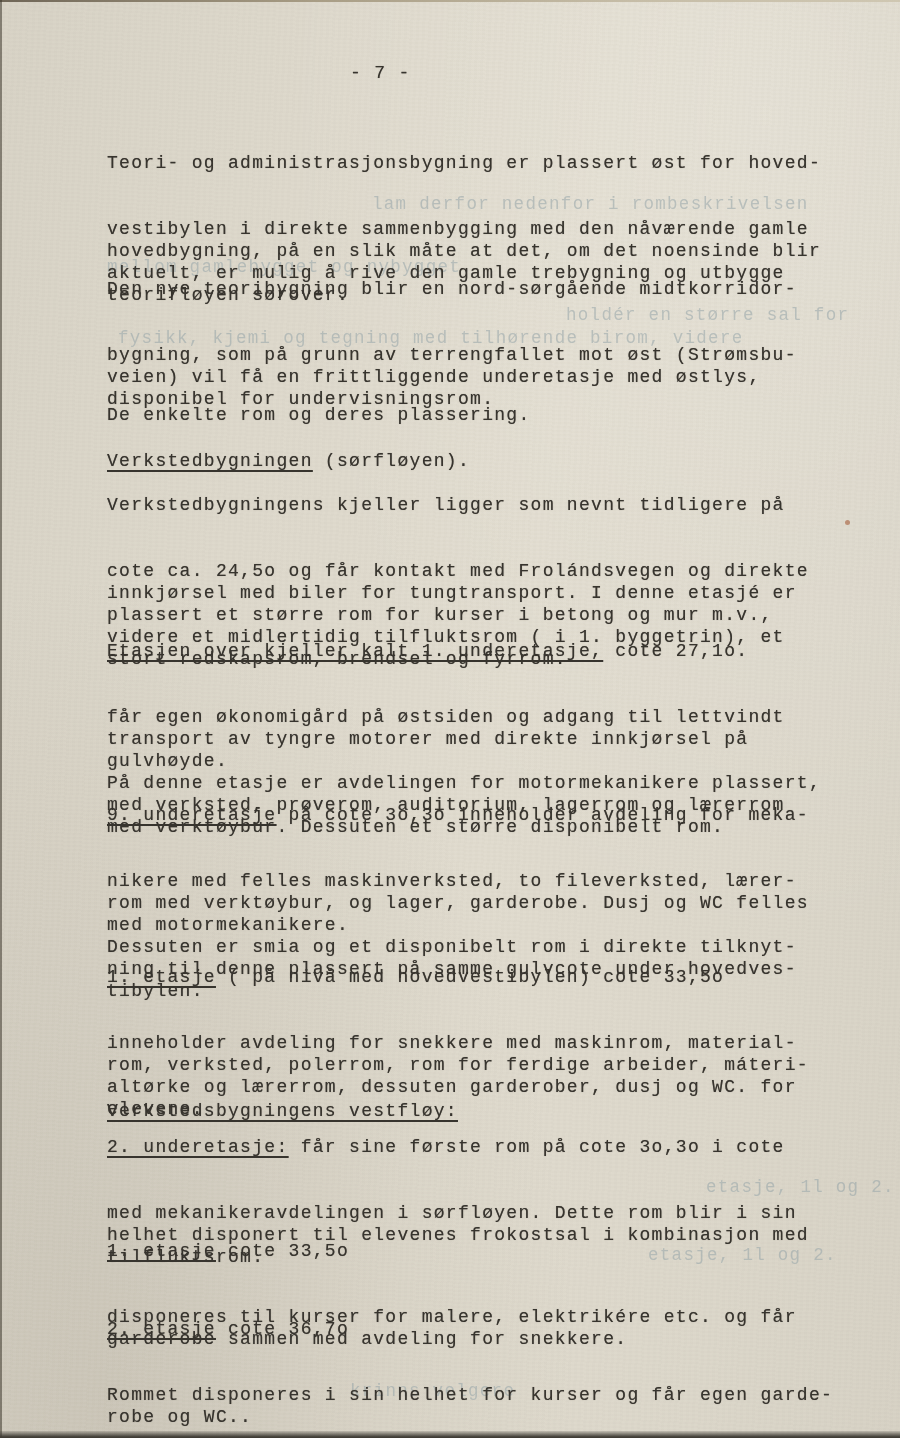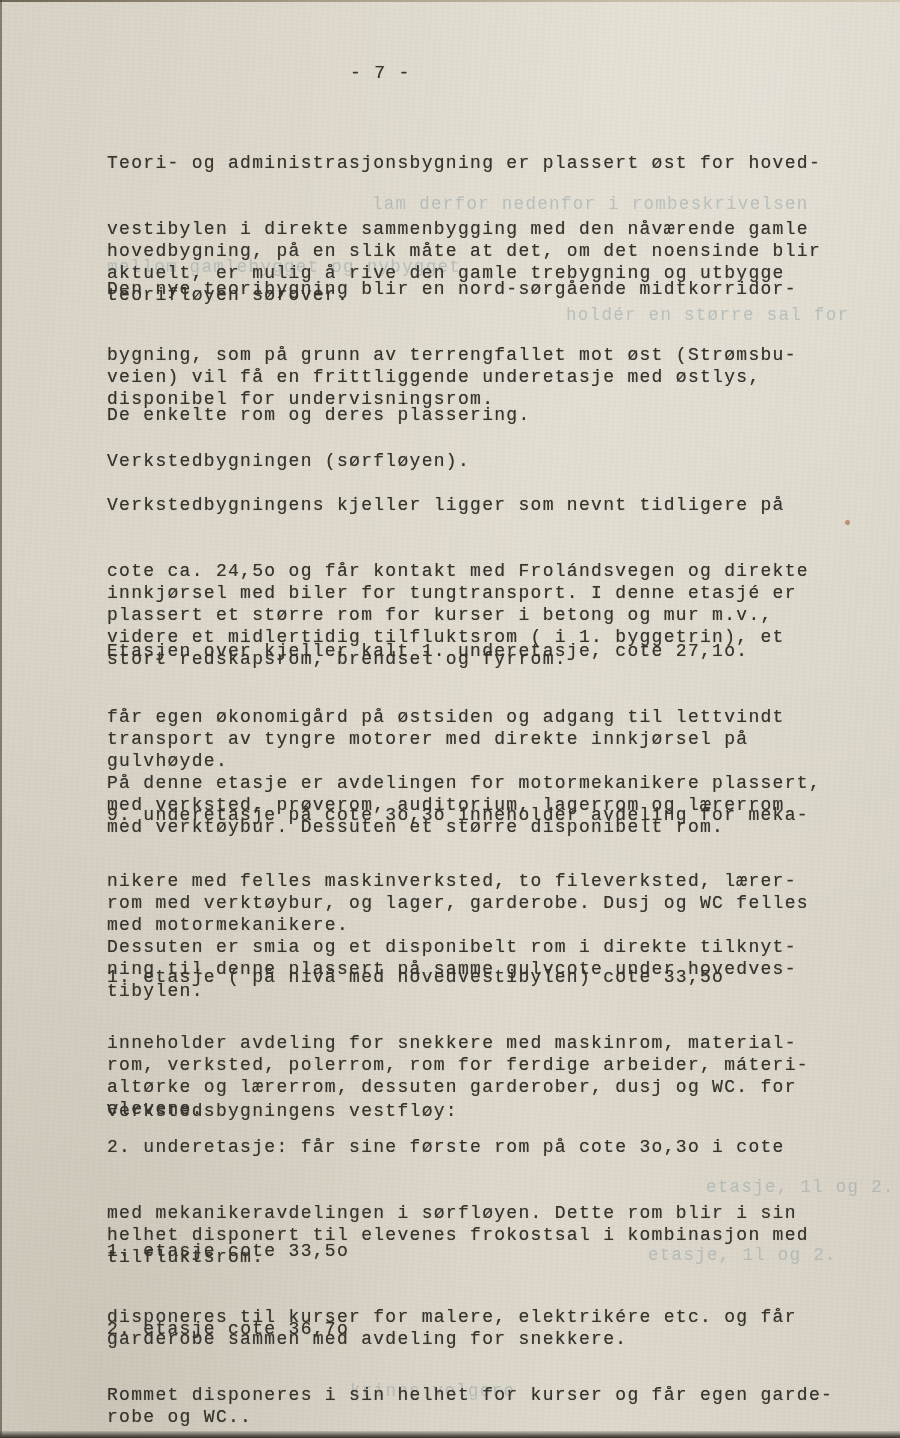--- a/index.html
+++ b/index.html
@@ -23,37 +23,38 @@
   .edge-bottom { position:absolute; left:0; right:0; bottom:0; height:7px;
     background:linear-gradient(180deg, rgba(62,58,50,.15), #403d36 85%); }
   .doc, .ghost {
     font-size:18px; line-height:22px; letter-spacing:1.3px; white-space:pre-wrap;
   }
   .doc {
     position:absolute; left:107px; width:800px; color:#37342e;
     text-shadow:0 0 .7px rgba(56,52,46,.6);
   }
   .pageno { left:350px; width:200px; }
-  .u { text-underline-offset:3.5px; text-decoration-thickness:1.6px; }
+  .u { text-decoration:underline; text-underline-offset:3.5px; text-decoration-thickness:1.6px; }
   .ghost {
     position:absolute; color:#96a5a9; opacity:.55; filter:blur(.4px);
     font-size:17.5px;
   }
   .speck { position:absolute; left:845px; top:520px; width:5px; height:5px;
     border-radius:50%; background:#a0522d; opacity:.55; }
 </style>
 </head>
 <body>
 
 <div class="page">
   <div class="texture"></div>
 
   <span class="ghost" style="left:360px; top:193px;margin-left:12px;">lam derfor nedenfor i rombeskrivelsen</span>
   <span class="ghost" style="left:107px; top:216px;margin-top:40px;">mellom gamlebygget og nybygget.</span>
   <span class="ghost" style="left:566px; top:304px;">holdér en større sal for</span>
+  <span class="ghost" style="left:118px; top:327px;">fysikk, kjemi og tegning med tilhørende birom, videre</span>
   <span class="ghost" style="left:706px; top:1176px;">etasje, 1l og 2.</span>
   <span class="ghost" style="left:648px; top:1244px;">etasje, 1l og 2.</span>
   <span class="ghost" style="left:350px; top:1380px;">krinns velgere</span>
 
   <div class="doc pageno" style="top:62px;">- 7 -</div>
 
   <div class="doc" style="top:108px;">
     <div><span class="u"></span><span>Teori- og administrasjonsbygning er plassert øst for hoved-</span></div>
     <div>vestibylen i direkte sammenbygging med den nåværende gamle
 hovedbygning, på en slik måte at det, om det noensinde blir

